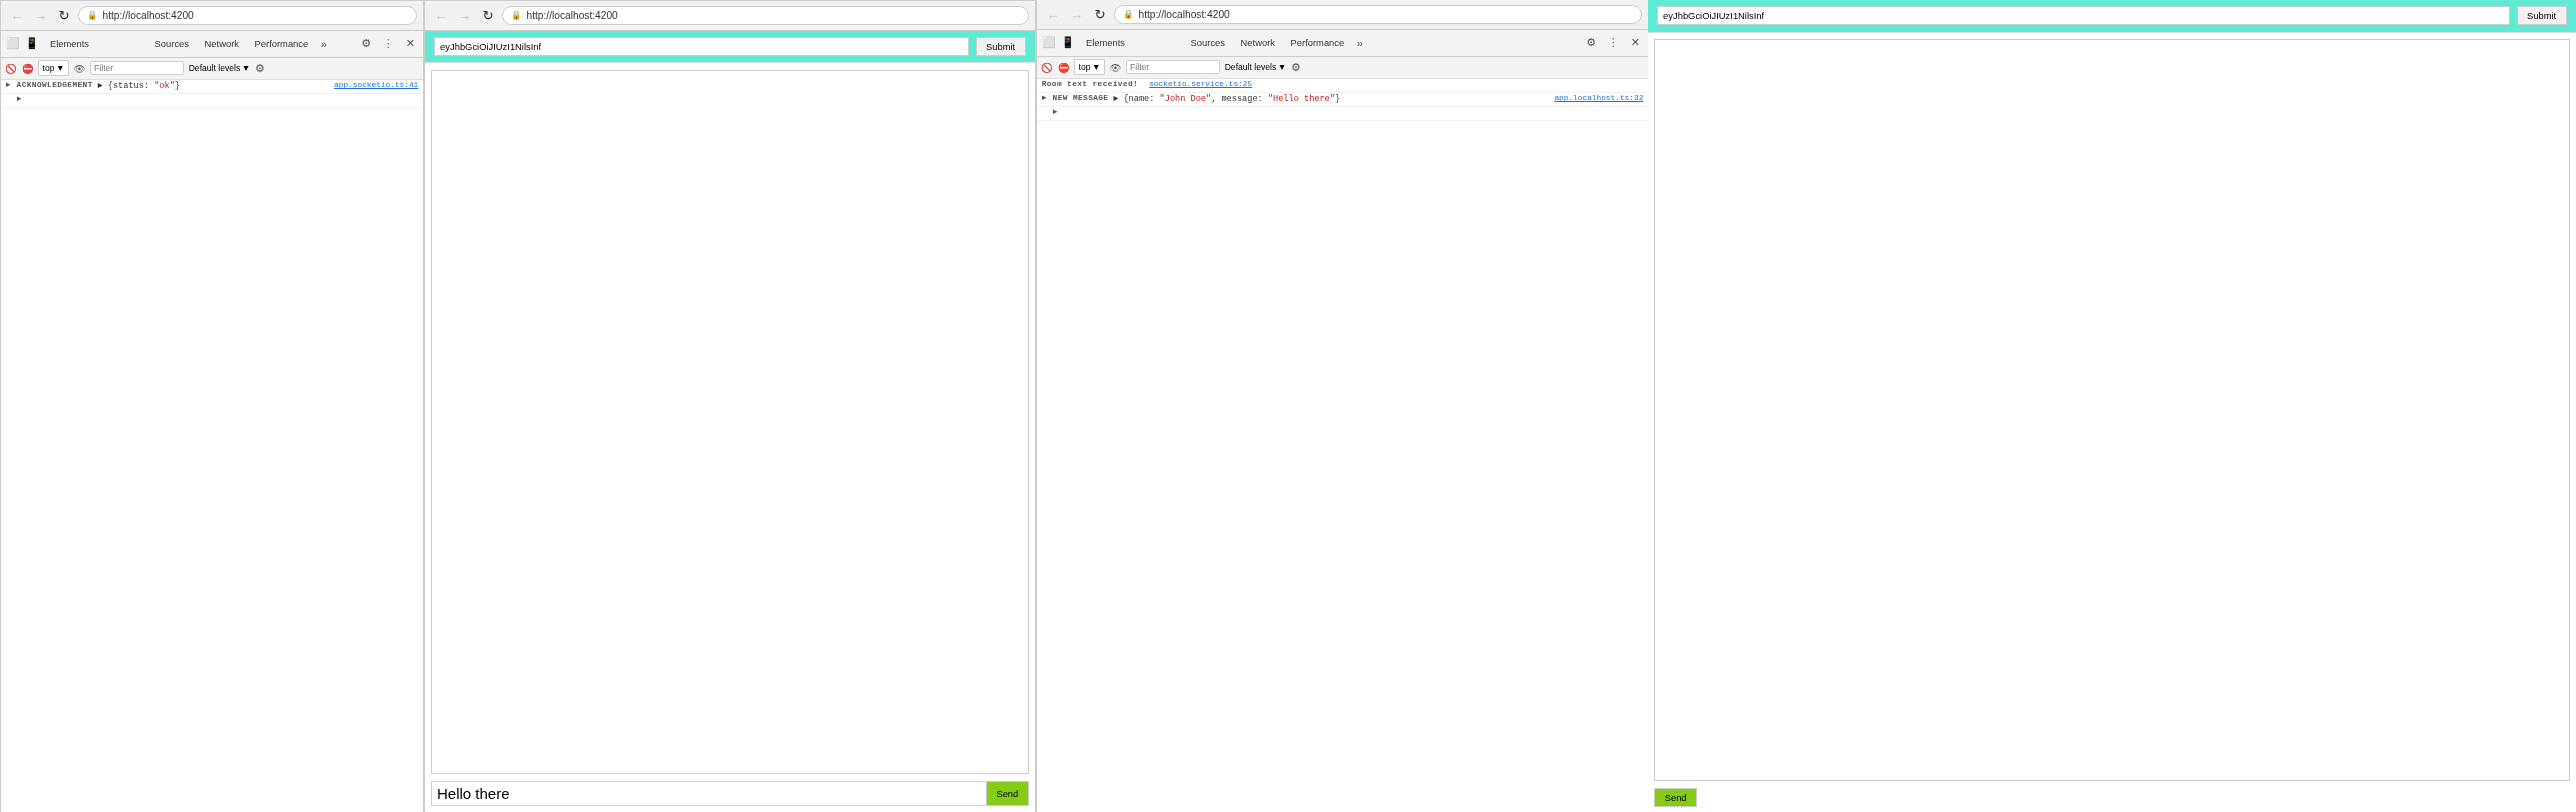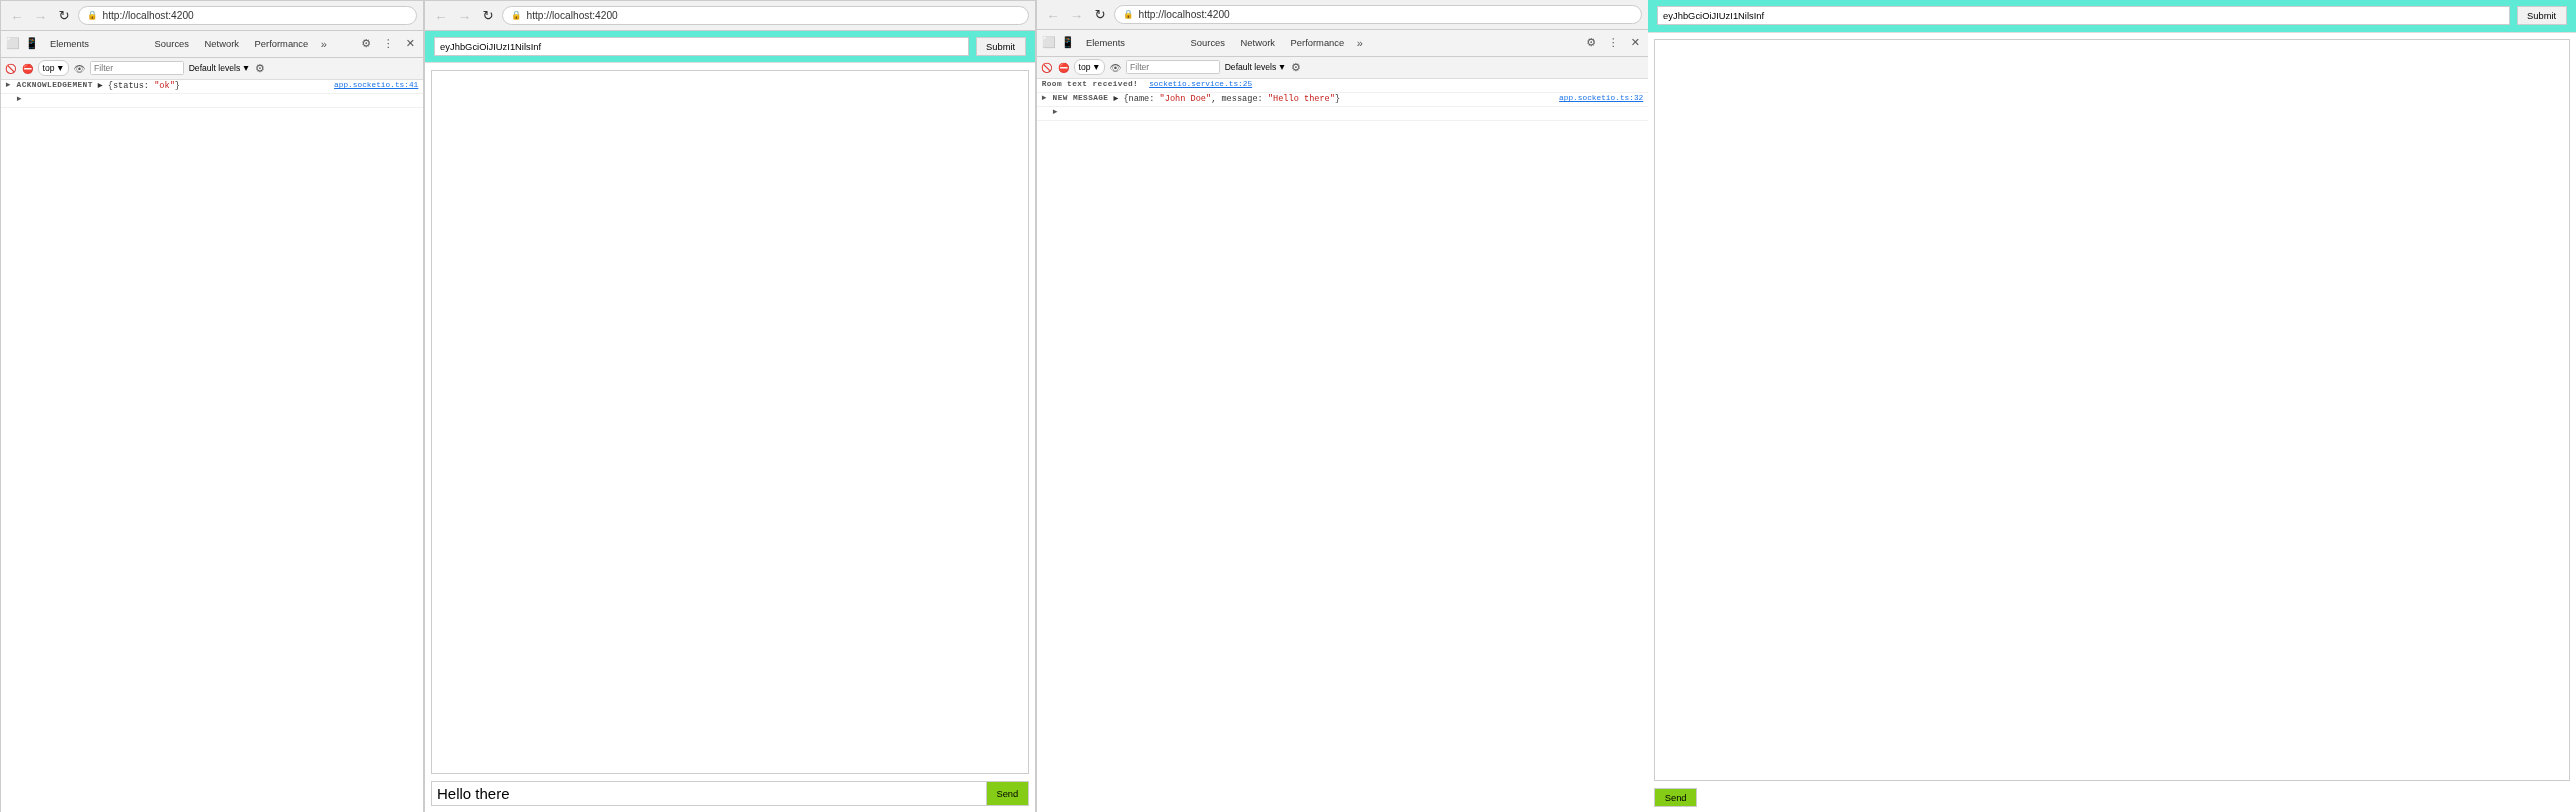--- a/index.html
+++ b/index.html
@@ -156,21 +156,21 @@
     .console-toolbar .icon-sm {
       font-size: 9.4px;
       color: #555;
       cursor: pointer;
     }
 
     .context-selector {
       display: flex;
       align-items: center;
       border: 0.8px solid #ccc;
-      border-radius: 7px;
+      border-radius: 1px;
       padding: 0.8px 3.1px;
       font-size: 8.6px;
       cursor: pointer;
       background: #fff;
       gap: 1.6px;
       height: 15.7px;
     }
 
     .filter-input {
       border: 0.8px solid #ccc;
@@ -491,21 +491,21 @@
         <div class="console-entry">
           <span class="console-label">Room text received!</span>
           <span class="console-source">socketio.service.ts:25</span>
         </div>
         <div class="console-entry">
           <span class="expand-arrow">►</span>
           <span class="console-label">NEW MESSAGE</span>
           <span class="console-value">
             ► {name: <span class="string-val">"John Doe"</span>, message: <span class="string-val">"Hello there"</span>}
           </span>
-          <span class="console-source">app.socketio.ts:32</span>
+          <span class="console-source">app.localhost.ts:32</span>
         </div>
         <div class="console-entry" style="padding-left:15.7px;">
           <span class="expand-arrow">►</span>
         </div>
       </div>
     </div>
   </div>
 
   <div class="right-app">
     <div class="token-bar">

